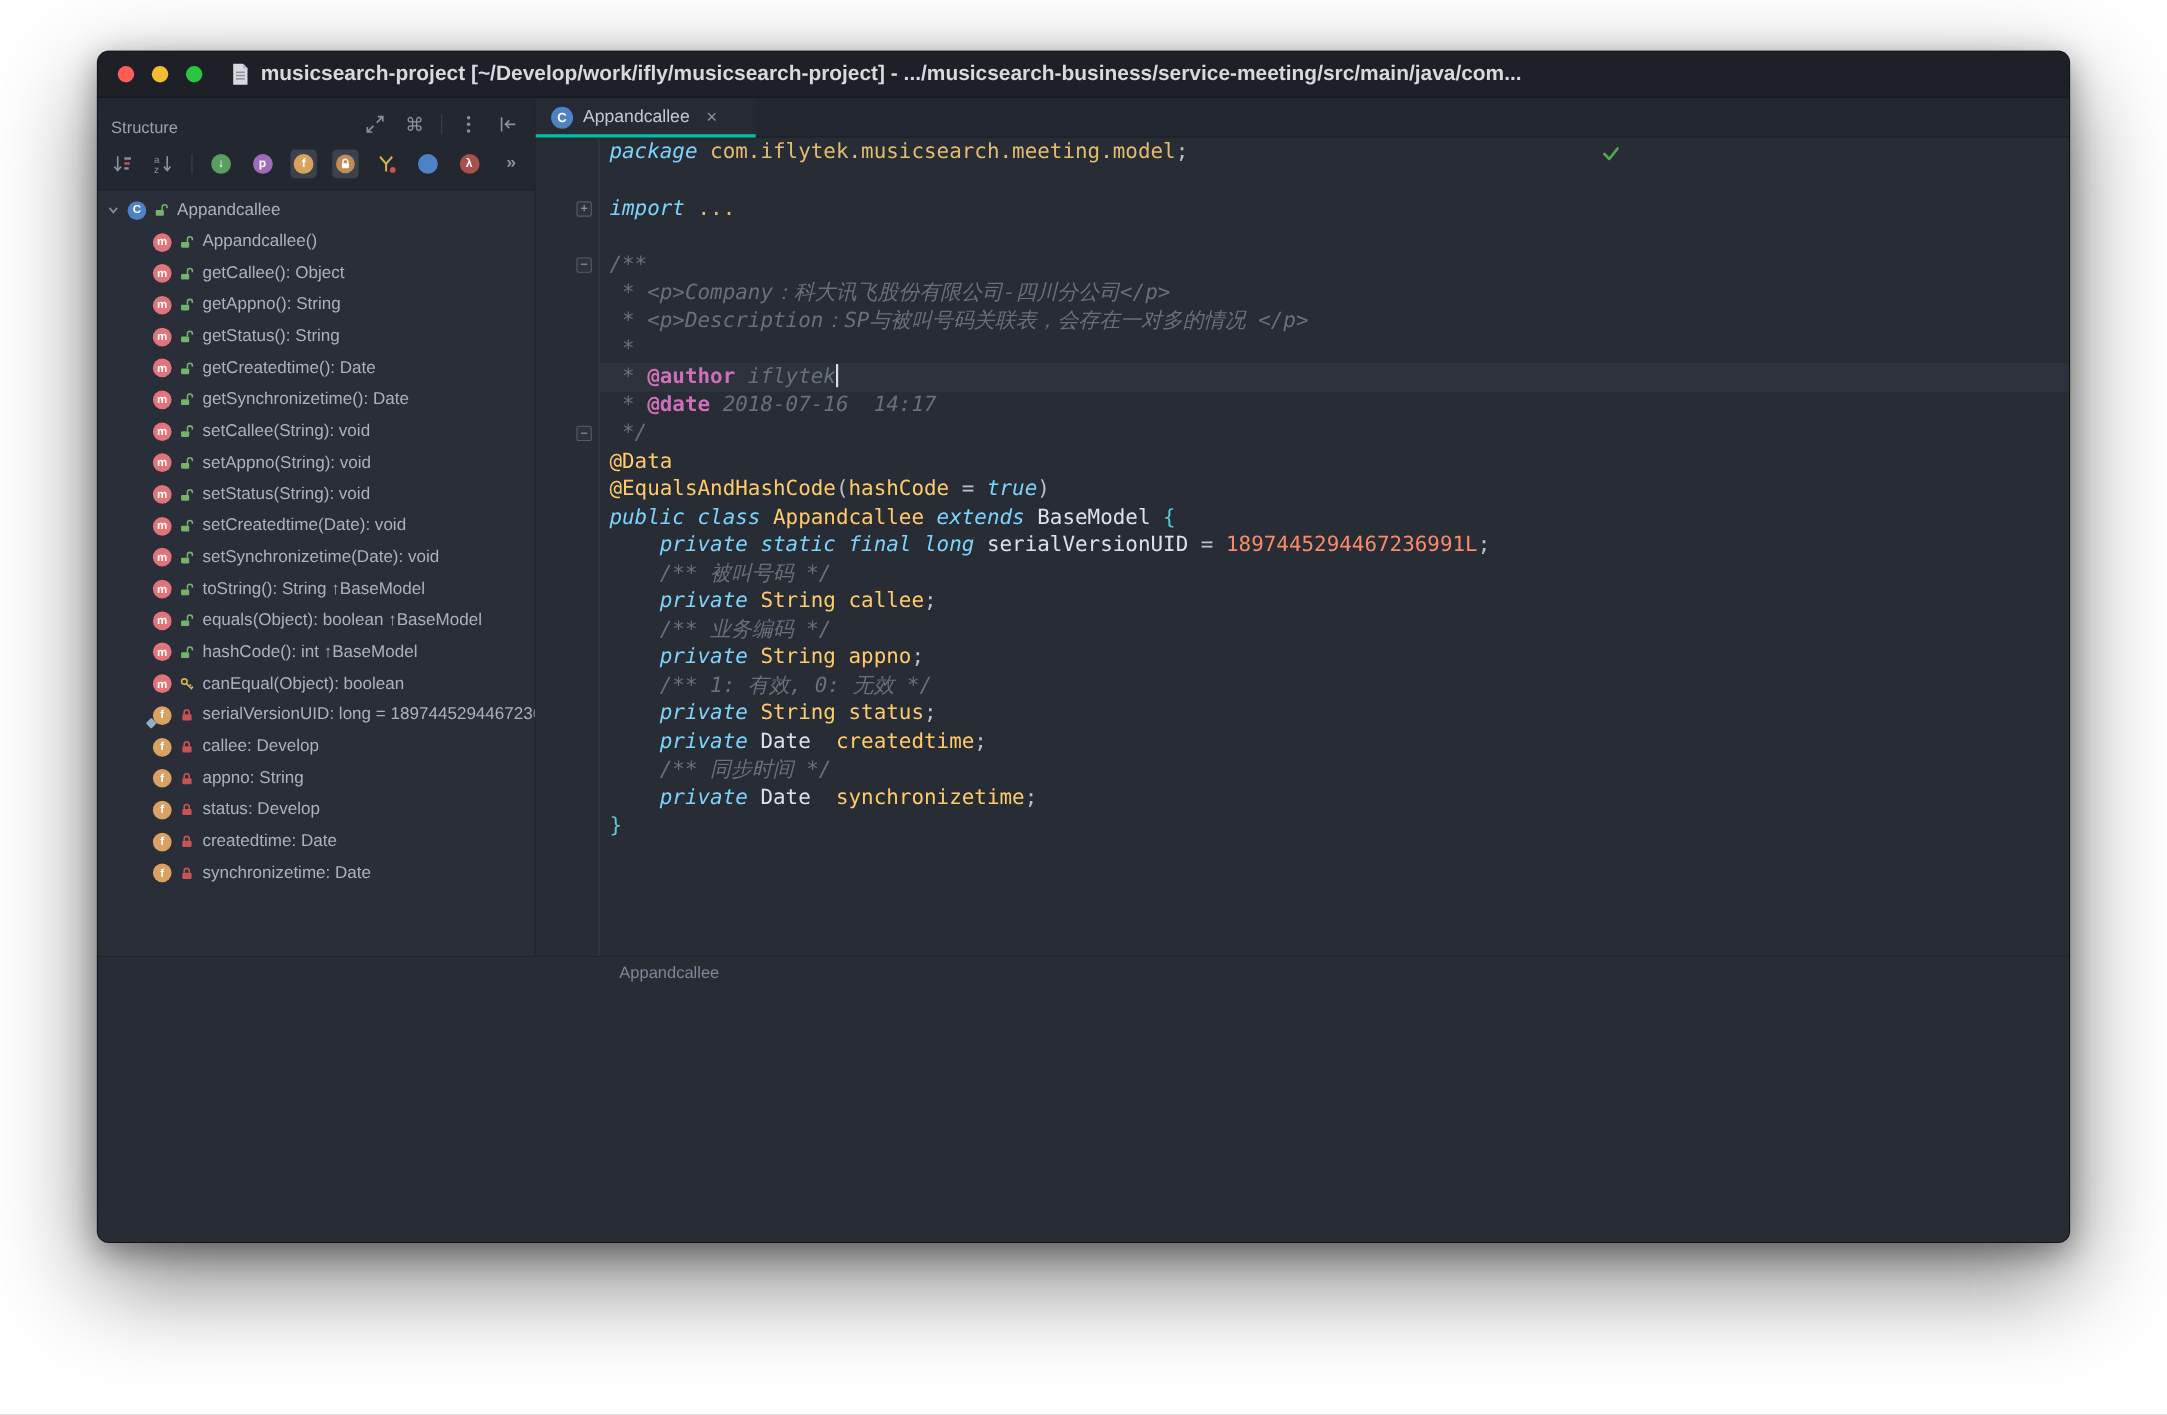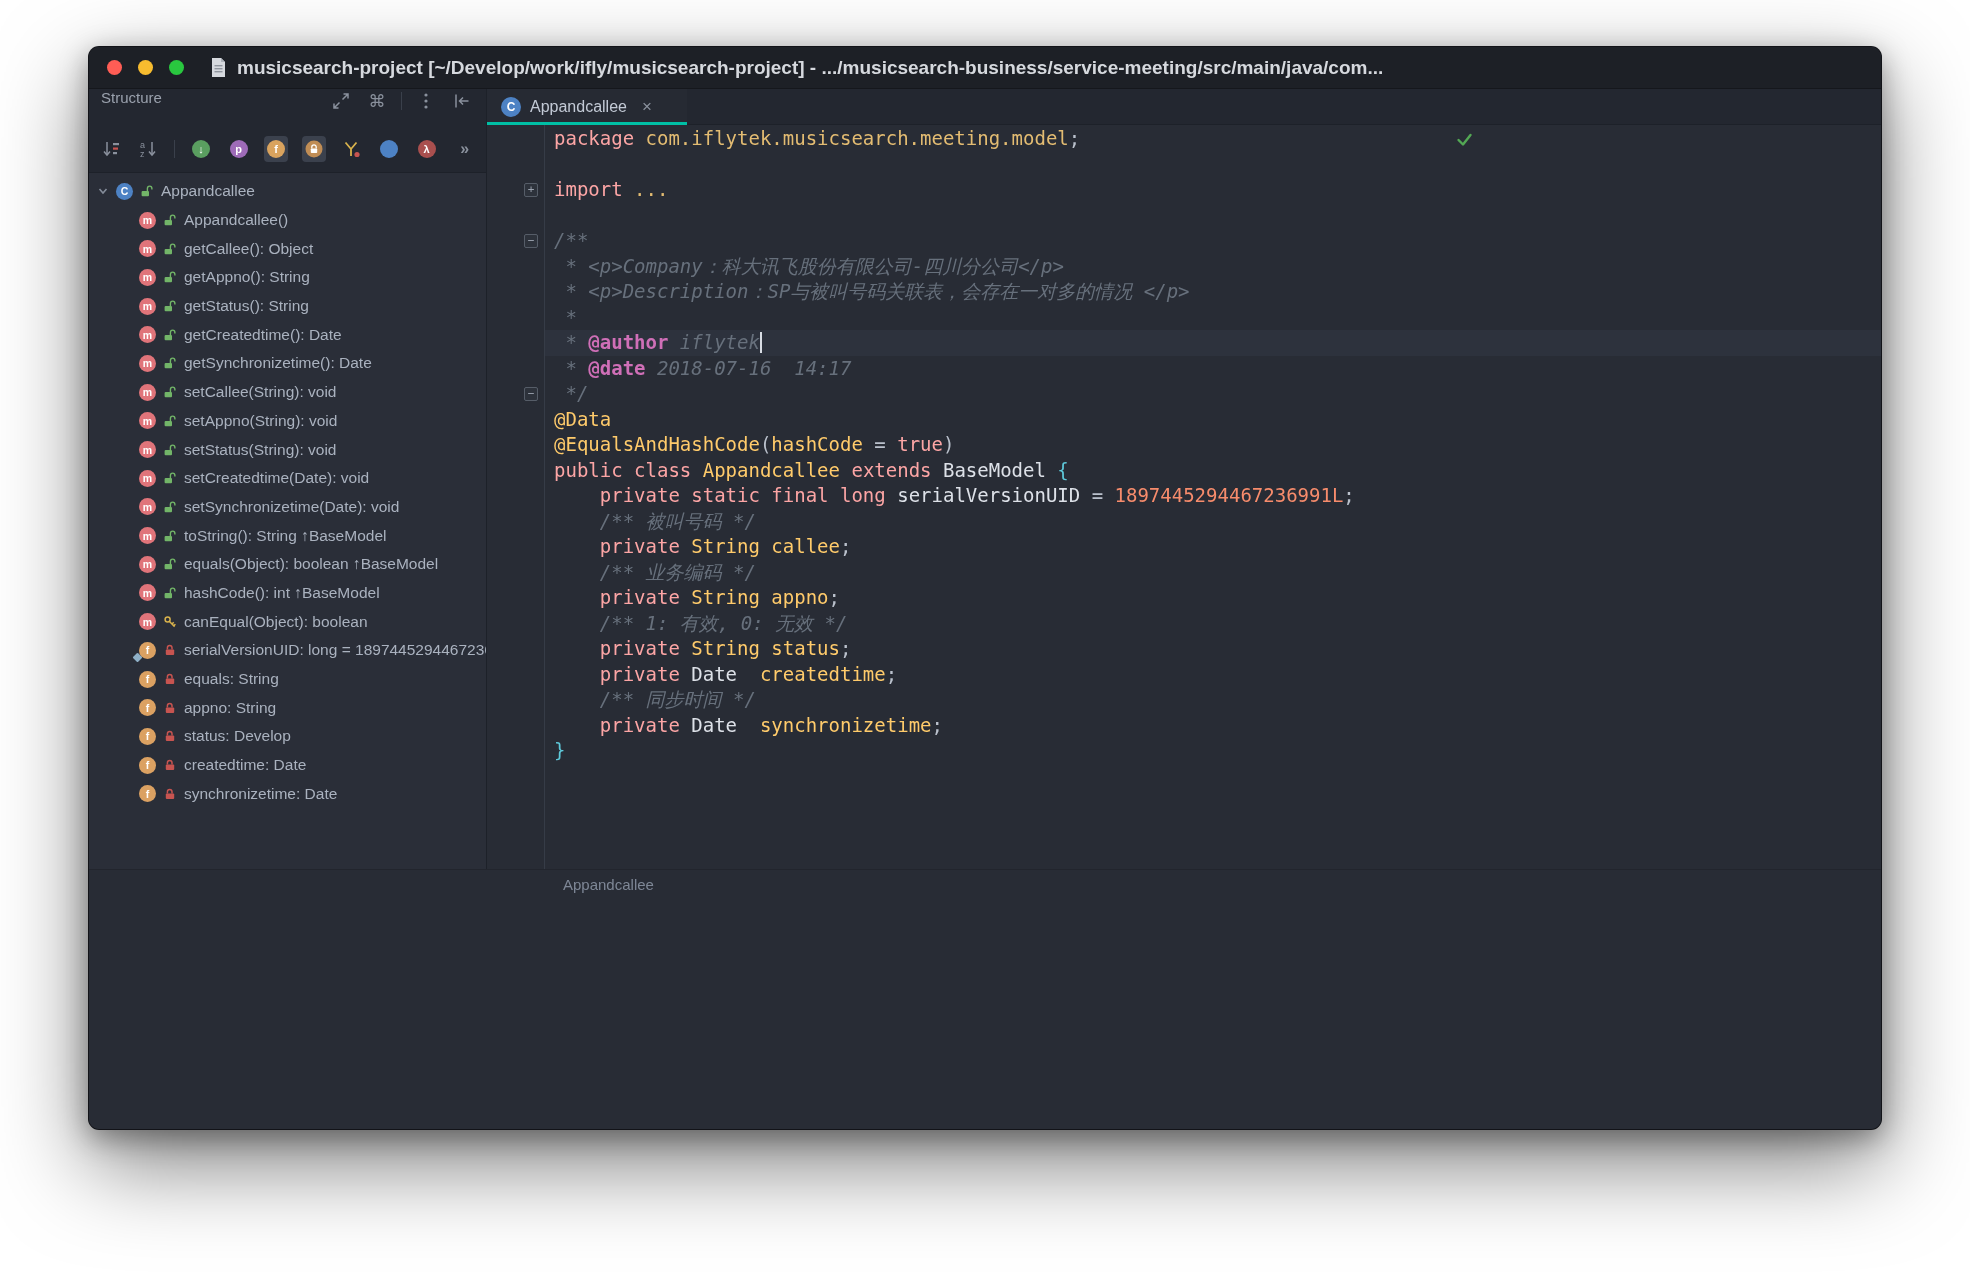--- a/index.html
+++ b/index.html
@@ -15,21 +15,21 @@
   .lights{display:flex;gap:16px;align-items:center}
   .light{width:15px;height:15px;border-radius:50%;display:inline-block}
   .l-red{background:#ff5d55}.l-yellow{background:#f7bc2f}.l-green{background:#29c73f}
   .dicon{margin-left:26px;display:inline-flex}
   .wtitle{margin-left:10px;color:#d6d9de;font-size:19px;font-weight:600;
     white-space:nowrap;overflow:hidden}
   
   .main{display:flex;height:780px}
   .structure{width:398px;background:#2a2e38;border-right:1px solid #1d2129;
     display:flex;flex-direction:column}
-  .sheader{height:36px;display:flex;align-items:flex-start;padding:0 12px;background:#232730}
+  .sheader{height:36px;display:flex;align-items:flex-end;padding:0 12px;background:#232730}
   .stitle{color:#9aa1ad;font-size:15px}
   .hicons{margin-left:auto;display:flex;align-items:center;gap:12px}
   .hbtn{display:inline-flex;align-items:center;justify-content:center;width:24px;height:24px}
   .hglyph{color:#8a919d;font-size:17px}
   .vdiv{width:1px;height:18px;background:#3a404b;display:inline-block}
   .stoolbar{height:48px;display:flex;align-items:center;gap:14px;padding:0 10px;
     background:#232730;border-bottom:1px solid #1d2129}
   .fbtn{display:inline-flex;align-items:center;justify-content:center;width:26px;height:26px;border-radius:4px}
   .fbtn.on{background:#3b414d}
   .fcirc{width:18px;height:18px;border-radius:50%;display:inline-flex;align-items:center;
@@ -60,21 +60,21 @@
   .gutline{position:absolute;left:57px;top:0;bottom:0;width:1px;background:#363c47}
   .inspect{position:absolute;left:968px;top:5px}
   .clines{position:relative}
   .cline{height:25.5px;position:relative;padding-left:67px}
   .cline.active{background:linear-gradient(to right,rgba(0,0,0,0) 58px,#2d323d 58px)}
   .lc{white-space:pre;font-family:"DejaVu Sans Mono",monospace;font-size:19px;
     line-height:25.5px;color:#bac1cc;display:block}
   .fold{position:absolute;left:37px;top:50%;transform:translateY(-50%);width:14px;height:14px;
     border:1px solid #565d68;border-radius:2px;color:#9aa2ae;font-size:11px;line-height:12px;
     text-align:center;background:#2d323b;font-family:"DejaVu Sans Mono",monospace}
-  .tk-kw{color:#fca5a5;}
+  .tk-kw{color:#7dd3fc;font-style:italic}
   .tk-pkg{color:#e3bc72}
   .tk-ann{color:#ffcb6b}
   .tk-cls{color:#ffcb6b}
   .tk-fld{color:#ffcb6b}
   .tk-typ{color:#dde1e8}
   .tk-fg{color:#bac1cc}
   .tk-num{color:#f78c6c}
   .tk-cm{color:#67707c;font-style:italic}
   .tk-doc{color:#cf6fb7;font-weight:700}
   .tk-br{color:#5ec9da}
@@ -401,21 +401,21 @@
           <div class="trow lvl1">
             <span class="kwrap">
               <span class="kcirc k-field">f</span>
             </span>
             <span class="vic">
               <svg width="14" height="14" viewBox="0 0 14 14">
                 <path d="M4.4 6.5 V4.7 a2.3 2.3 0 0 1 4.6 0 V6.5" fill="none" stroke="#c75450" stroke-width="1.5"></path>
                 <rect x="2.8" y="6.4" width="8.4" height="5.6" rx="1" fill="#c75450"></rect>
               </svg>
             </span>
-            <span class="tlabel">equals: String</span>
+            <span class="tlabel">callee: Develop</span>
           </div>
           <div class="trow lvl1">
             <span class="kwrap">
               <span class="kcirc k-field">f</span>
             </span>
             <span class="vic">
               <svg width="14" height="14" viewBox="0 0 14 14">
                 <path d="M4.4 6.5 V4.7 a2.3 2.3 0 0 1 4.6 0 V6.5" fill="none" stroke="#c75450" stroke-width="1.5"></path>
                 <rect x="2.8" y="6.4" width="8.4" height="5.6" rx="1" fill="#c75450"></rect>
               </svg>

